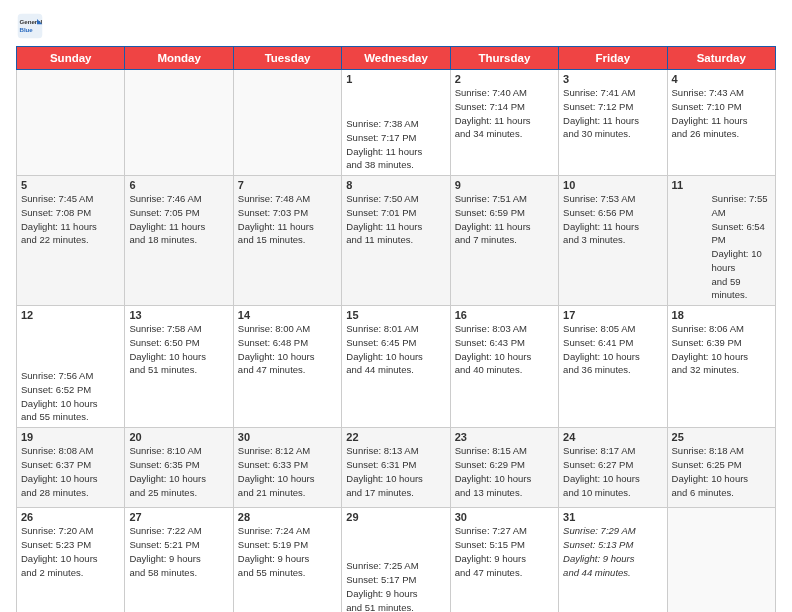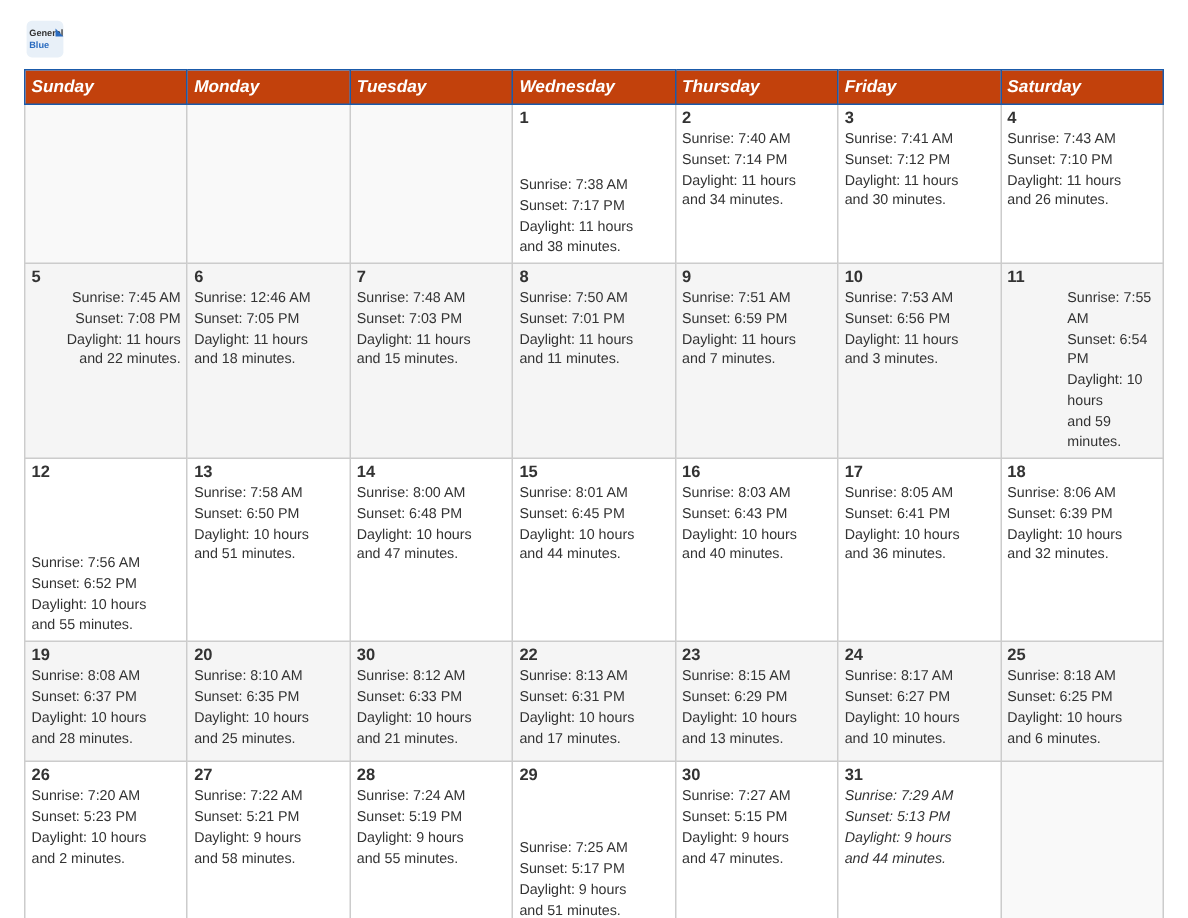--- a/index.html
+++ b/index.html
@@ -50,28 +50,27 @@
       font-size: 15px;
       color: #555;
       margin-top: 2px;
     }
     table {
       width: 100%;
       border-collapse: collapse;
       table-layout: fixed;
     }
     thead tr th {
-      background-color: #c2410c;
+      background-color: #ef4444;
       color: #fff;
       font-size: 11.5px;
       font-weight: bold;
       padding: 5px 4px;
-      text-align: left;
+      text-align: center;
       border: 1px solid #1a5aaa;
-      font-style: italic;
     }
     tbody tr td {
       border: 1px solid #ccc;
       vertical-align: top;
       padding: 3px 4px;
       font-size: 9.5px;
       color: #333;
       height: 80px;
       background: #fff;
     }
@@ -159,28 +158,28 @@
             <span class="day-num">4</span>
             <div class="day-info" style="white-space: pre-line;">Sunrise: 7:43 AM
 Sunset: 7:10 PM
 Daylight: 11 hours
 and 26 minutes.</div>
           </td>
         </tr>
         <tr>
           <td>
             <span class="day-num">5</span>
-            <div class="day-info" style="white-space: pre-line; text-align: right;">Sunrise: 7:45 AM
+            <div class="day-info" style="white-space: pre-line;">Sunrise: 7:45 AM
 Sunset: 7:08 PM
 Daylight: 11 hours
 and 22 minutes.</div>
           </td>
           <td>
             <span class="day-num">6</span>
-            <div class="day-info" style="white-space: pre-line;">Sunrise: 12:46 AM
+            <div class="day-info" style="white-space: pre-line;">Sunrise: 7:46 AM
 Sunset: 7:05 PM
 Daylight: 11 hours
 and 18 minutes.</div>
           </td>
           <td>
             <span class="day-num">7</span>
             <div class="day-info" style="white-space: pre-line;">Sunrise: 7:48 AM
 Sunset: 7:03 PM
 Daylight: 11 hours
 and 15 minutes.</div>

